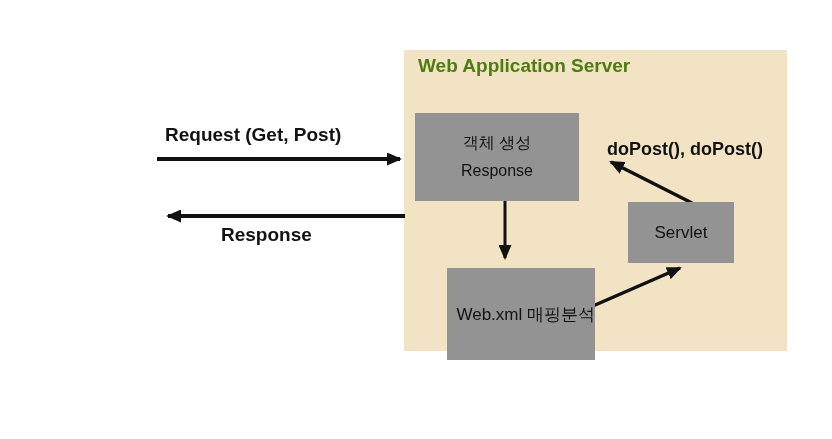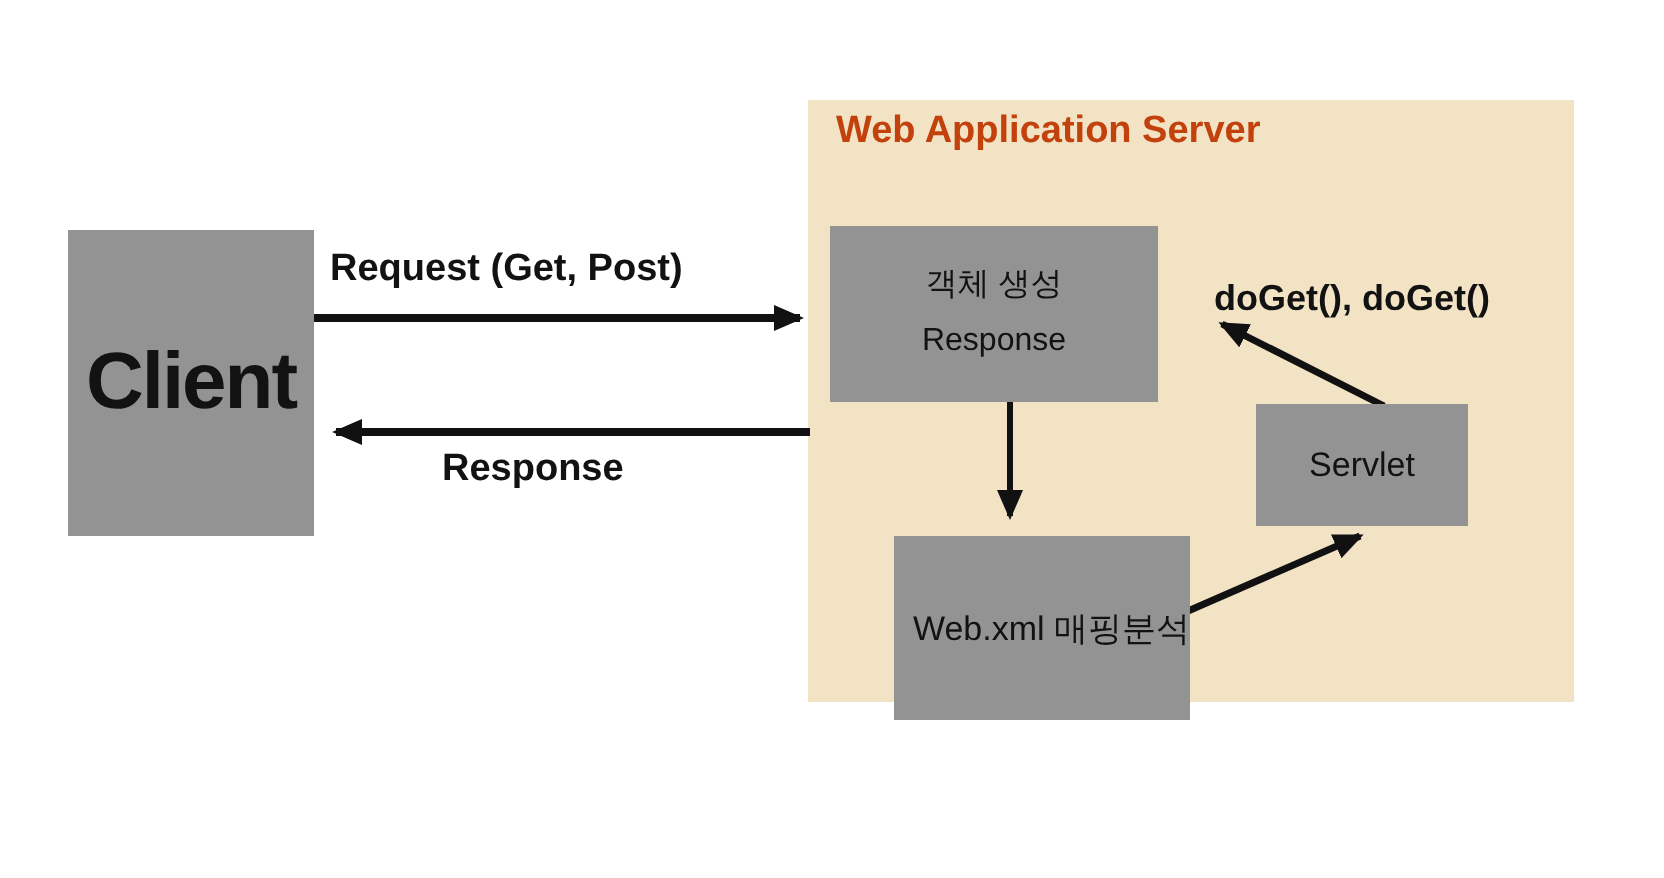--- a/index.html
+++ b/index.html
@@ -10,21 +10,21 @@
     font-family:"Liberation Sans","DejaVu Sans",sans-serif;
     overflow:hidden;
   }
   
   .server-panel{
     position:absolute;left:404px;top:50px;width:383px;height:301px;
     background:#f2e3c4;
   }
   .server-title{
     position:absolute;left:14px;top:5px;
-    font-size:19px;font-weight:600;color:#c2410c;white-space:nowrap;
+    font-size:19px;font-weight:600;color:#4d7c0f;white-space:nowrap;
   }
   .gray-box{
     position:absolute;background:#939393;color:#121212;
     display:flex;align-items:center;justify-content:center;
     text-align:center;
   }
   #client-box{left:34px;top:115px;width:123px;height:153px;}
   #client-box .big{font-size:40px;font-weight:bold;letter-spacing:-1px;}
   #object-box{left:415px;top:113px;width:164px;height:88px;}
   #object-box .lines{font-size:16px;line-height:28px;}
@@ -60,36 +60,33 @@
       </marker>
     </defs>
     <line x1="157" y1="159" x2="400" y2="159" stroke="#111111" stroke-width="4" marker-end="url(#head)"></line>
     <line x1="405" y1="216" x2="168" y2="216" stroke="#111111" stroke-width="4" marker-end="url(#head)"></line>
     <line x1="505" y1="201" x2="505" y2="258" stroke="#111111" stroke-width="3" marker-end="url(#head)"></line>
     <line x1="692" y1="203" x2="611" y2="162" stroke="#111111" stroke-width="3.5" marker-end="url(#head)"></line>
     <line x1="586" y1="309" x2="680" y2="268" stroke="#111111" stroke-width="3.5" marker-end="url(#head)"></line>
   </svg>
 
 
-  <div class="gray-box" id="client-box">
-    <span class="big">Client</span>
-  </div>
 
   <div class="gray-box" id="object-box">
     <div class="lines">
       <div>객체 생성</div>
       <div>Response</div>
     </div>
   </div>
 
   <div class="gray-box" id="servlet-box">
     <span>Servlet</span>
   </div>
 
   <div class="gray-box" id="webxml-box">
     <span>Web.xml 매핑분석</span>
   </div>
 
   <div class="flow-label" id="request-label">Request (Get, Post)</div>
   <div class="flow-label" id="response-label">Response</div>
-  <div class="flow-label" id="doget-label">doGet(), doGet()</div>
+  <div class="flow-label" id="doget-label">doPost(), doPost()</div>
 
 </div>
 
 </body></html>

